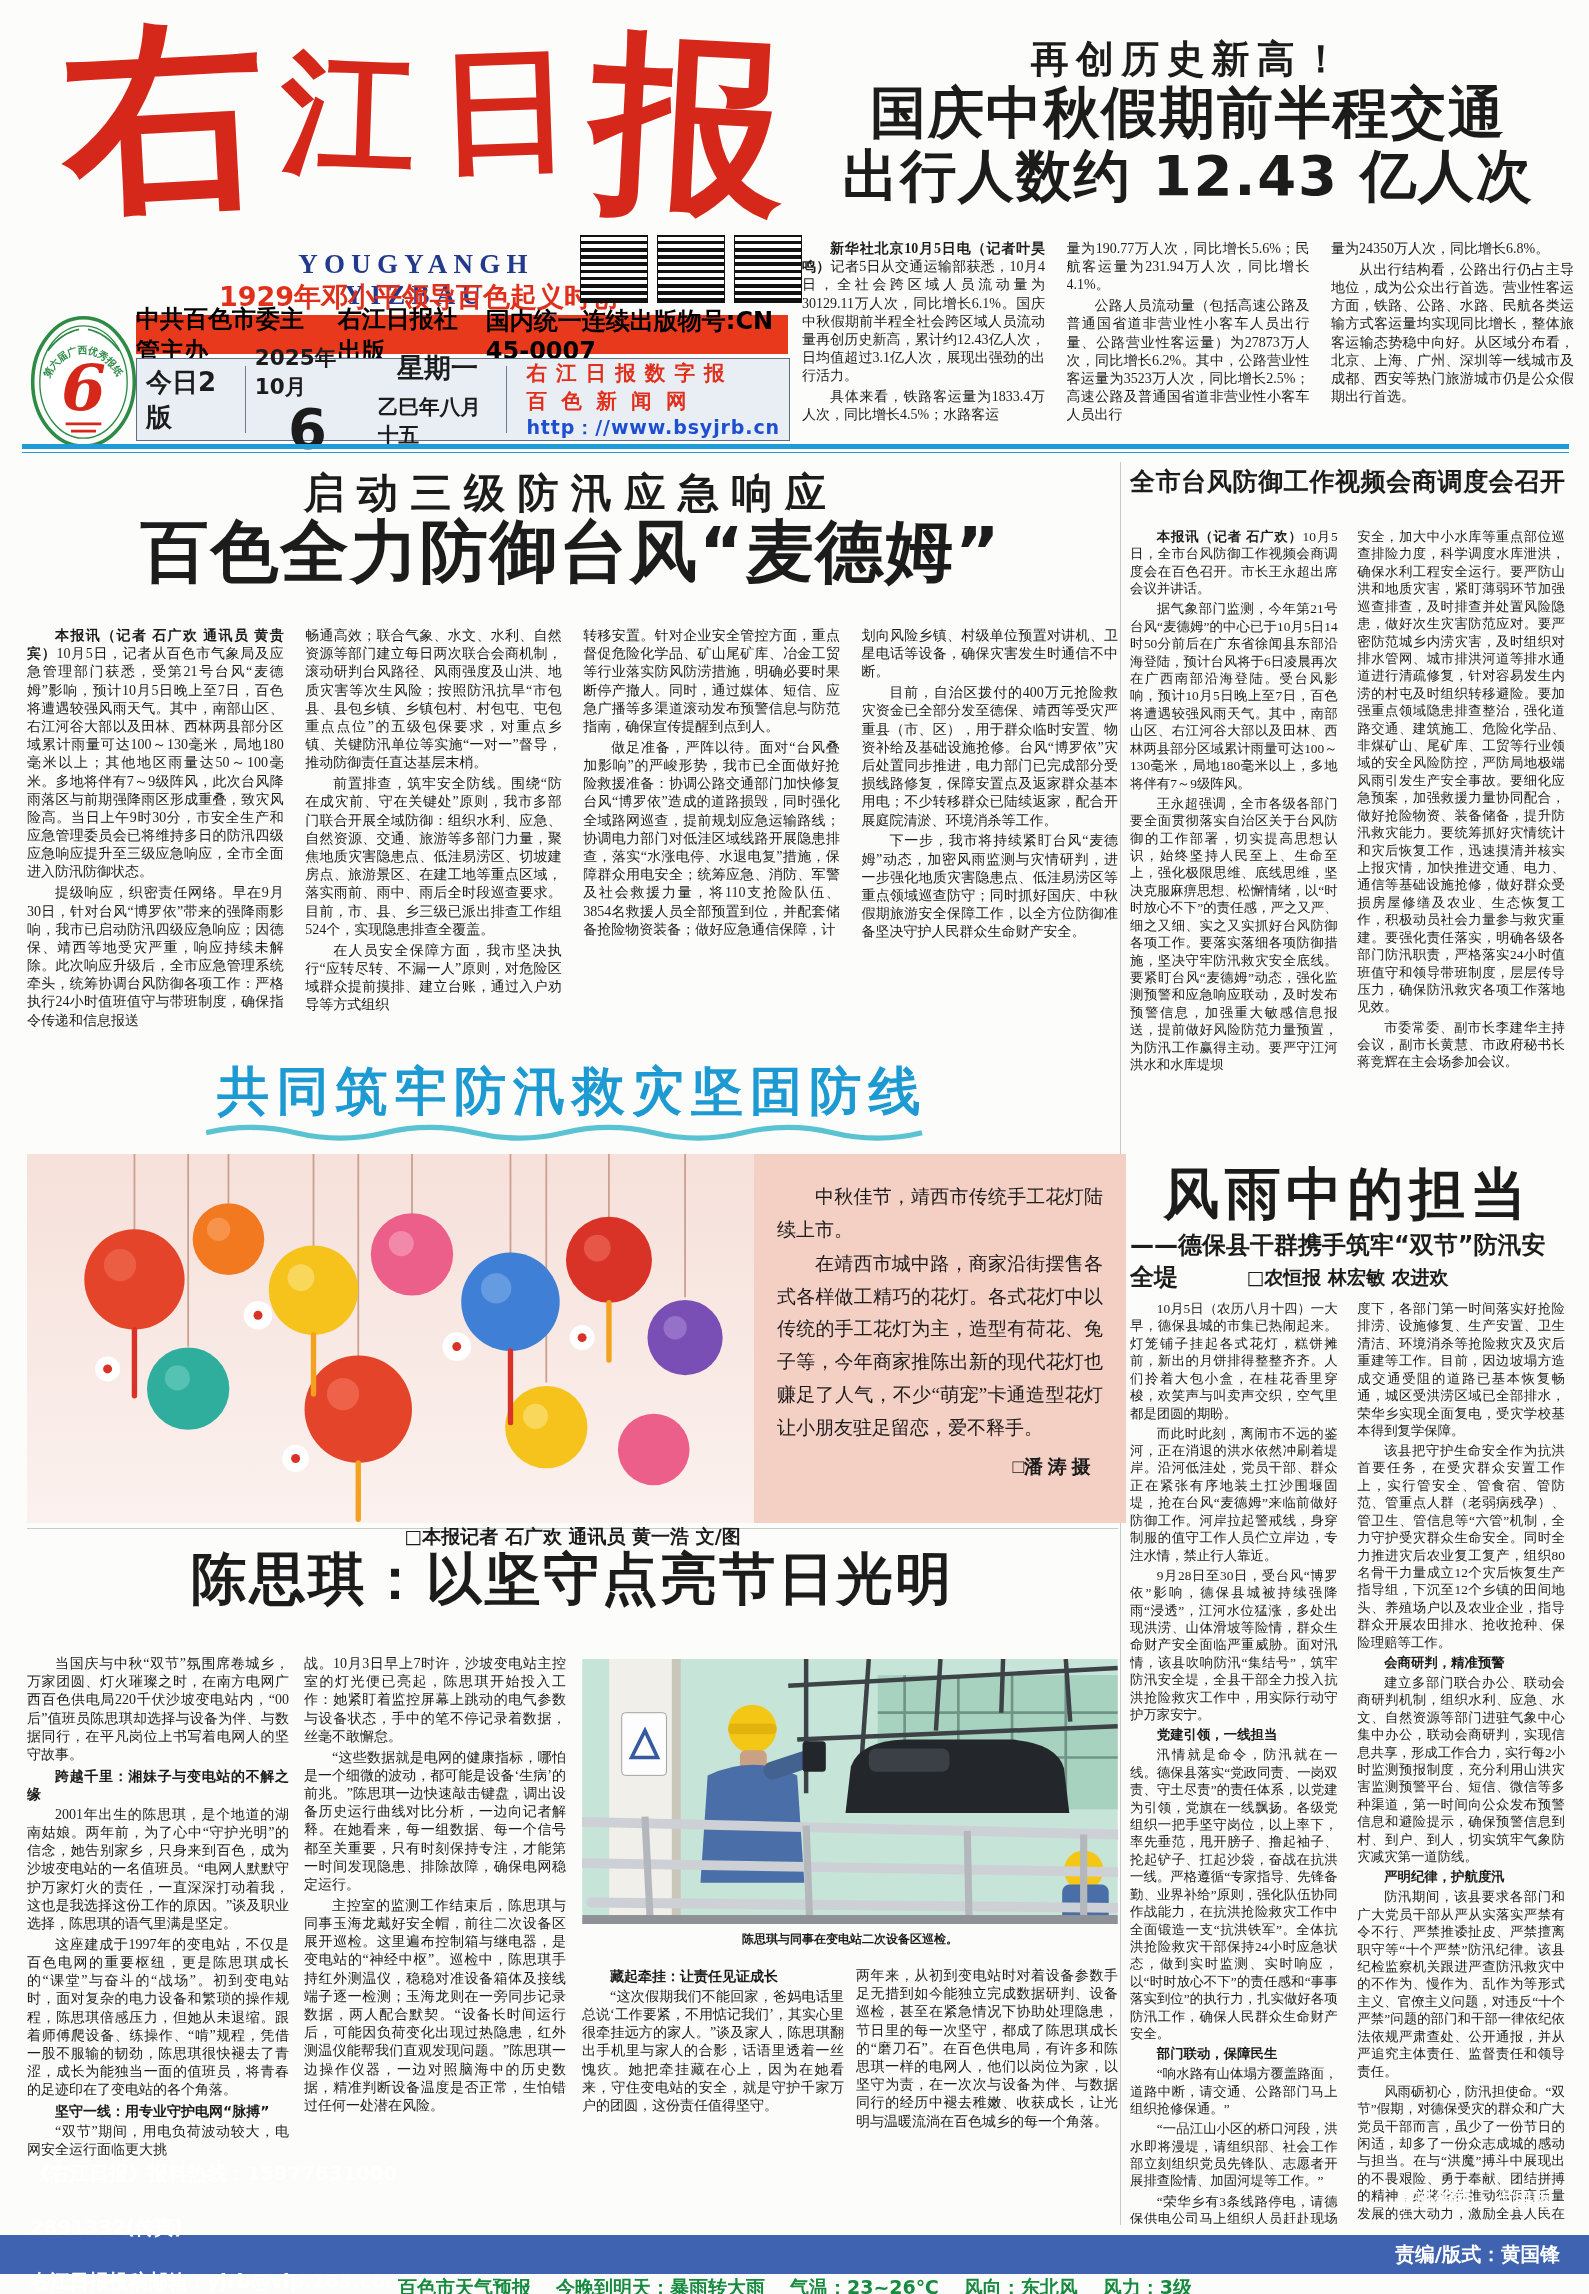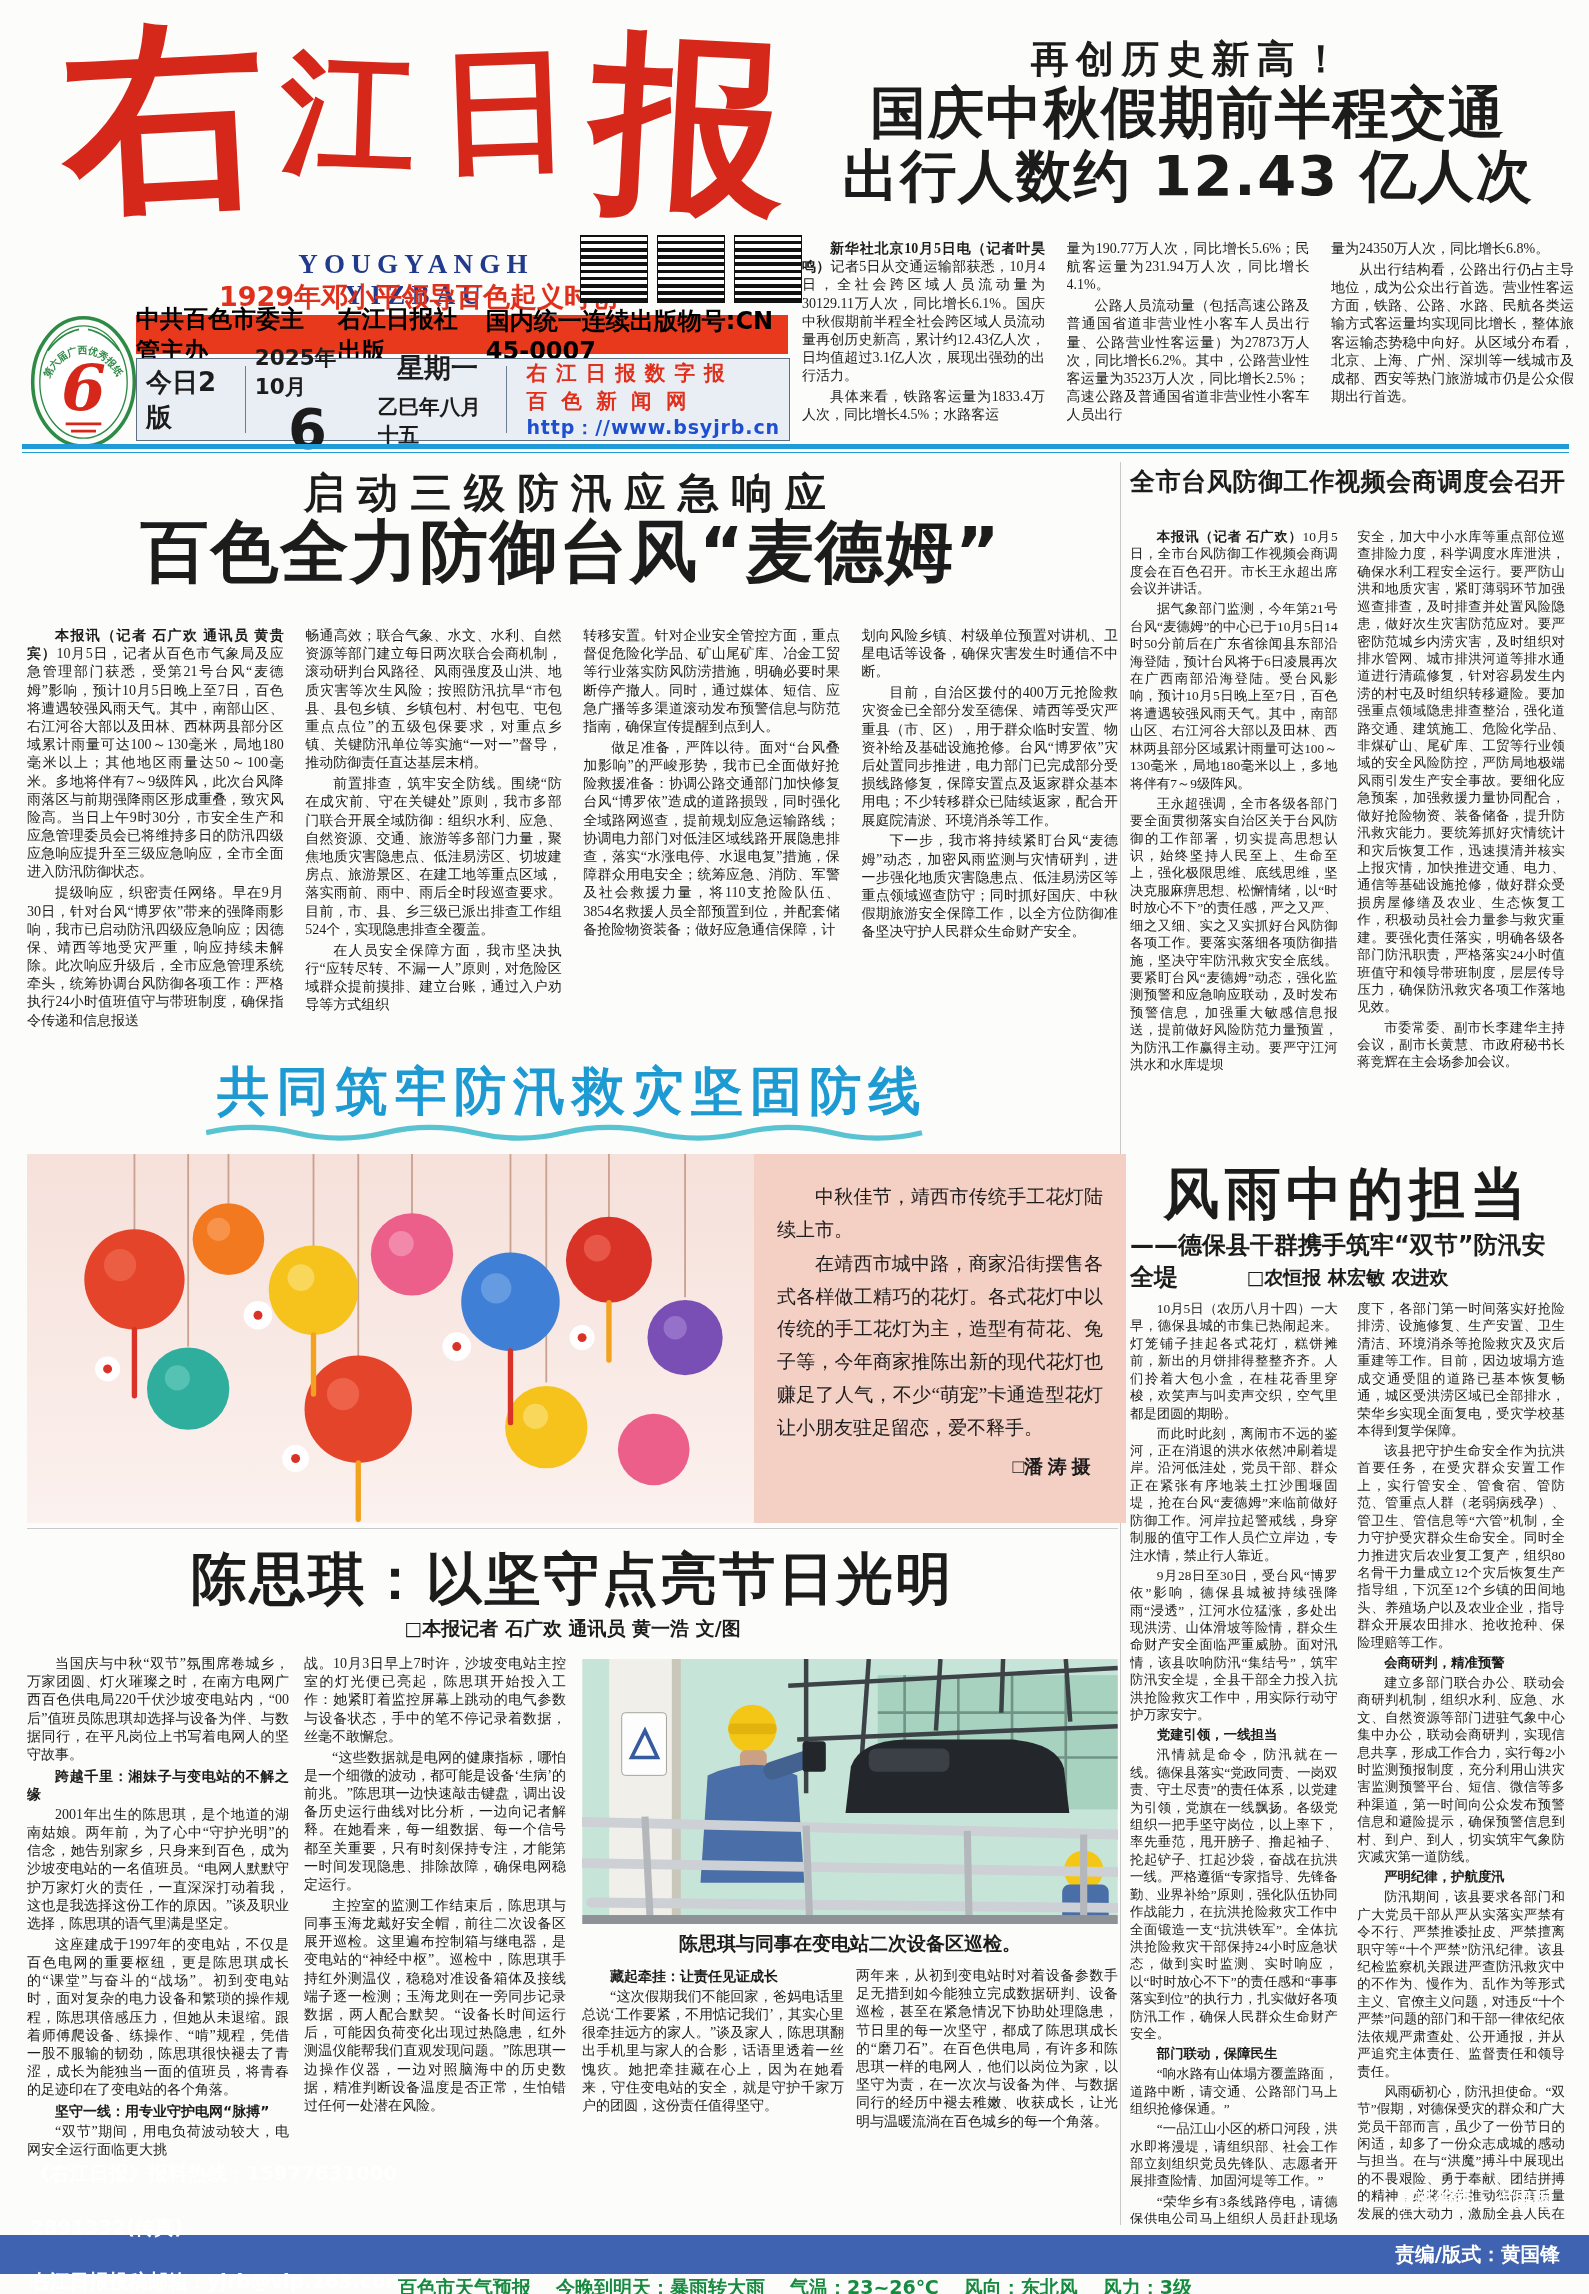--- a/index.html
+++ b/index.html
@@ -42,21 +42,21 @@
   .head-meeting{font-size:25px;font-weight:900;text-align:justify;text-align-last:justify;line-height:1.3;}
   .head-duty{font-size:56px;font-weight:900;text-align:center;letter-spacing:5.4px;}
   .subhead-duty{font-size:24px;font-weight:900;text-align:left;}
   .byline{font-size:19px;font-weight:bold;text-align:center;font-family:"DejaVu Sans",sans-serif;}
   .head-chen{font-size:56px;font-weight:900;text-align:center;letter-spacing:2.7px;}
   .slogan{color:#1e9ad2;font-size:52px;font-weight:900;text-align:center;letter-spacing:7.2px;}
 
   
   .pinkbox{background:#f4cfc4;padding:27px 23px;font-size:19px;line-height:1.72;text-align:justify;}
   .pinkbox .credit{text-indent:0;text-align:right;padding-right:12.5px;margin-top:7.2px;font-weight:bold;}
-  .photo-caption{font-size:19px;font-weight:bold;text-align:center;font-family:"DejaVu Sans",sans-serif;text-indent:0;}
+  .photo-caption{font-size:12px;font-weight:bold;text-align:center;font-family:"DejaVu Sans",sans-serif;text-indent:0;}
 
   
   .footband{background:#3f63b0;color:#fff;display:flex;align-items:center;justify-content:space-between;
             padding:0 30px;font-size:19.7px;font-weight:bold;font-family:"DejaVu Sans",sans-serif;}
   .footband .grp{display:flex;gap:27px;flex-direction:column;}
   .weather{color:#168a3f;font-size:19px;font-weight:bold;text-align:center;
            font-family:"DejaVu Sans",sans-serif;display:flex;justify-content:center;gap:25px;}
   .thin-divider{background:#c9c9c9;}
 </style>
 </head>
@@ -283,21 +283,21 @@
         <p>建立多部门联合办公、联动会商研判机制，组织水利、应急、水文、自然资源等部门进驻气象中心集中办公，联动会商研判，实现信息共享，形成工作合力，实行每2小时监测预报制度，充分利用山洪灾害监测预警平台、短信、微信等多种渠道，第一时间向公众发布预警信息和避险提示，确保预警信息到村、到户、到人，切实筑牢气象防灾减灾第一道防线。</p>
         <p class="para-head">严明纪律，护航度汛</p>
         <p>防汛期间，该县要求各部门和广大党员干部从严从实落实严禁有令不行、严禁推诿扯皮、严禁擅离职守等“十个严禁”防汛纪律。该县纪检监察机关跟进严查防汛救灾中的不作为、慢作为、乱作为等形式主义、官僚主义问题，对违反“十个严禁”问题的部门和干部一律依纪依法依规严肃查处、公开通报，并从严追究主体责任、监督责任和领导责任。</p>
         <p>风雨砺初心，防汛担使命。“双节”假期，对德保受灾的群众和广大党员干部而言，虽少了一份节日的闲适，却多了一份众志成城的感动与担当。在与“洪魔”搏斗中展现出的不畏艰险、勇于奉献、团结拼搏的精神，必将化作推动德保高质量发展的强大动力，激励全县人民在振兴乡村的道路上奋勇前行。</p>
       </div>
   </div>
 
   <div class="abs thin-divider" style="left:27px;top:1528px;width:1091px;height:0.9px;"></div>
 
   <div class="abs sans head-chen" style="left:27px;top:1542px;width:1091px;">陈思琪：以坚守点亮节日光明</div>
-  <div class="abs byline" style="left:27px;top:1616px;width:1091px;">□本报记者 石广欢 通讯员 黄一浩 文/图</div>
+  <div class="abs byline" style="left:27px;top:1524px;width:1091px;">□本报记者 石广欢 通讯员 黄一浩 文/图</div>
 
   <div class="abs body-text" style="left:27px;top:1655px;width:262px;height:566px;">
       <p>当国庆与中秋“双节”氛围席卷城乡，万家团圆、灯火璀璨之时，在南方电网广西百色供电局220千伏沙坡变电站内，“00后”值班员陈思琪却选择与设备为伴、与数据同行，在平凡岗位上书写着电网人的坚守故事。</p>
       <p class="para-head">跨越千里：湘妹子与变电站的不解之缘</p>
       <p>2001年出生的陈思琪，是个地道的湖南姑娘。两年前，为了心中“守护光明”的信念，她告别家乡，只身来到百色，成为沙坡变电站的一名值班员。“电网人默默守护万家灯火的责任，一直深深打动着我，这也是我选择这份工作的原因。”谈及职业选择，陈思琪的语气里满是坚定。</p>
       <p>这座建成于1997年的变电站，不仅是百色电网的重要枢纽，更是陈思琪成长的“课堂”与奋斗的“战场”。初到变电站时，面对复杂的电力设备和繁琐的操作规程，陈思琪倍感压力，但她从未退缩。跟着师傅爬设备、练操作、“啃”规程，凭借一股不服输的韧劲，陈思琪很快褪去了青涩，成长为能独当一面的值班员，将青春的足迹印在了变电站的各个角落。</p>
       <p class="para-head">坚守一线：用专业守护电网“脉搏”</p>
       <p>“双节”期间，用电负荷波动较大，电网安全运行面临更大挑</p>
     </div>
   <div class="abs body-text" style="left:304px;top:1655px;width:262px;height:566px;">

